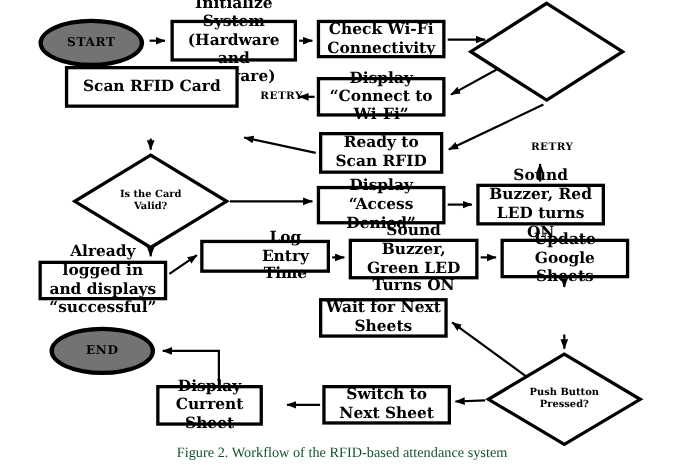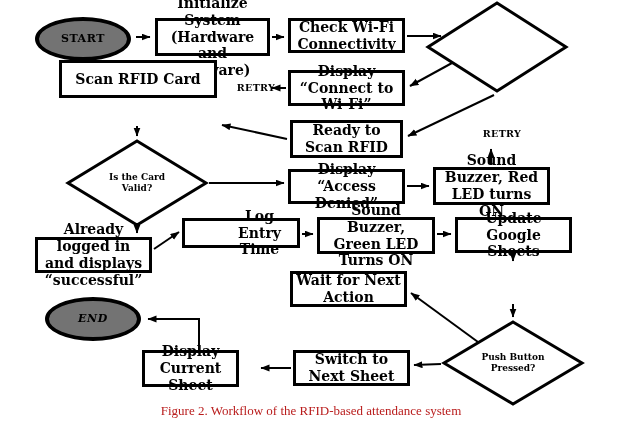--- a/index.html
+++ b/index.html
@@ -15,21 +15,21 @@
     text-align:center;font-weight:bold;font-size:14px;line-height:1.2;
     padding:1px 3px;
   }
   .box{border:3px solid #000;background:#fff;}
   .ellipse{border:4px solid #000;border-radius:50%;background:#737373;font-size:11px;letter-spacing:.6px;}
   .dtext{position:absolute;display:flex;align-items:center;justify-content:center;
     text-align:center;font-weight:bold;font-size:9px;line-height:1.25;}
   .floatlabel{position:absolute;font-weight:bold;font-size:9.5px;letter-spacing:.4px;text-align:center;margin-left:12px;}
   .caption{
     position:absolute;left:0;top:403px;width:622px;text-align:center;
-    font-family:"Liberation Serif",serif;font-weight:normal;font-size:13px;color:#b91c1c;
+    font-family:"Liberation Serif",serif;font-weight:normal;font-size:13px;color:#14532d;
   }
 </style>
 </head>
 <body>
 
 <div class="canvas">
 
   <svg class="wires" width="622" height="429" viewBox="0 0 622 429">
     <defs>
       <marker id="ah" markerWidth="10" markerHeight="8" refX="8.5" refY="3.5" orient="auto" markerUnits="userSpaceOnUse">
@@ -58,34 +58,34 @@
     <line x1="437" y1="234" x2="451" y2="234" stroke="#000" stroke-width="2" marker-end="url(#ah)"></line>
     <line x1="513" y1="255" x2="513" y2="261" stroke="#000" stroke-width="2" marker-end="url(#ah)"></line>
     <line x1="513" y1="304" x2="513" y2="317" stroke="#000" stroke-width="2" marker-end="url(#ah)"></line>
     <line x1="478" y1="342" x2="411" y2="293" stroke="#000" stroke-width="2" marker-end="url(#ah)"></line>
     <line x1="441" y1="364" x2="414" y2="365" stroke="#000" stroke-width="2" marker-end="url(#ah)"></line>
     <line x1="291" y1="368" x2="261" y2="368" stroke="#000" stroke-width="2" marker-end="url(#ah)"></line>
     <path d="M 199 350 L 199 319 L 148 319" fill="none" stroke="#000" stroke-width="2" marker-end="url(#ah)"></path>
   </svg>
 
   <div class="node ellipse" style="left:35px;top:17px;width:96px;height:44px;">START</div>
-  <div class="node ellipse" style="left:45px;top:297px;width:96px;height:44px;font-style:italic;">END</div>
+  <div class="node ellipse" style="left:45px;top:297px;width:96px;height:44px;">END</div>
 
   <div class="node box" style="left:155px;top:18px;width:115px;height:38px;">Initialize System (Hardware and Software)</div>
   <div class="node box" style="left:288px;top:18px;width:117px;height:35px;">Check Wi-Fi Connectivity</div>
   <div class="node box" style="left:59px;top:60px;width:158px;height:38px;">Scan RFID Card</div>
   <div class="node box" style="left:288px;top:70px;width:117px;height:36px;">Display “Connect to Wi-Fi”</div>
   <div class="node box" style="left:290px;top:120px;width:113px;height:38px;">Ready to Scan RFID</div>
   <div class="node box" style="left:288px;top:169px;width:117px;height:35px;">Display “Access Denied”</div>
   <div class="node box" style="left:433px;top:167px;width:117px;height:38px;">Sound Buzzer, Red LED turns ON</div>
   <div class="node box" style="left:35px;top:237px;width:117px;height:36px;">Already logged in and displays “successful”</div>
   <div class="node box" style="left:182px;top:218px;width:118px;height:30px;padding-left:40px;">Log Entry Time</div>
   <div class="node box" style="left:317px;top:217px;width:118px;height:37px;">Sound Buzzer, Green LED Turns ON</div>
   <div class="node box" style="left:455px;top:217px;width:117px;height:36px;">Update Google Sheets</div>
-  <div class="node box" style="left:290px;top:271px;width:117px;height:36px;">Wait for Next Action</div>
+  <div class="node box" style="left:290px;top:271px;width:117px;height:36px;">Wait for Next Sheets</div>
   <div class="node box" style="left:293px;top:350px;width:117px;height:36px;">Switch to Next Sheet</div>
   <div class="node box" style="left:142px;top:350px;width:97px;height:37px;">Display Current Sheet</div>
 
   <div class="dtext" style="left:481px;top:345px;width:64px;height:36px;">Push Button Pressed?</div>
   <div class="dtext" style="left:97px;top:166px;width:80px;height:34px;">Is the Card Valid?</div>
 
   <div class="floatlabel" style="left:222px;top:82px;width:44px;">RETRY</div>
   <div class="floatlabel" style="left:466px;top:128px;width:48px;">RETRY</div>
 
   <div class="caption">Figure 2. Workflow of the RFID-based attendance system</div>

